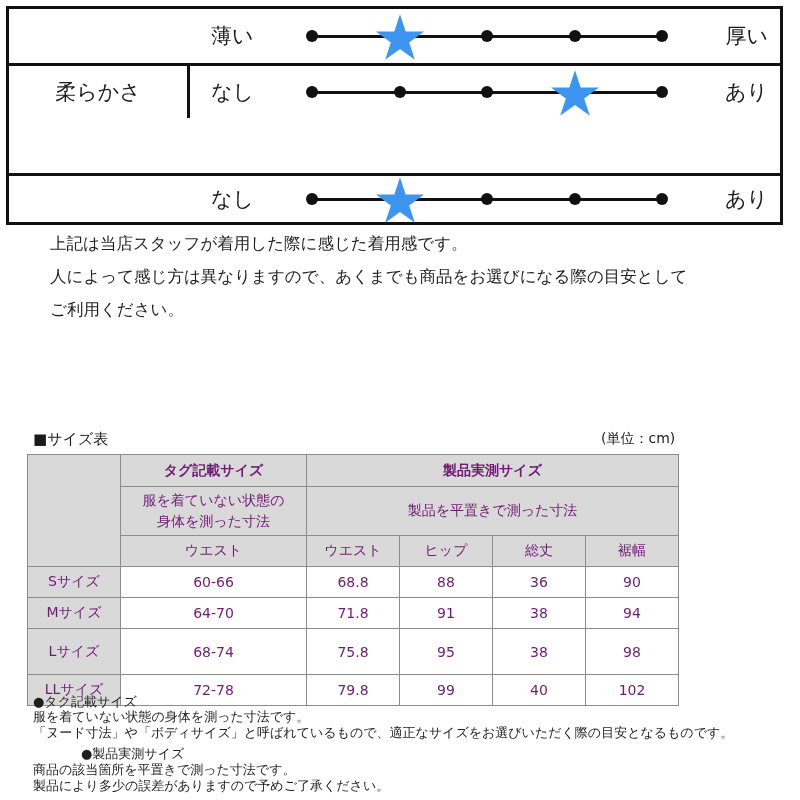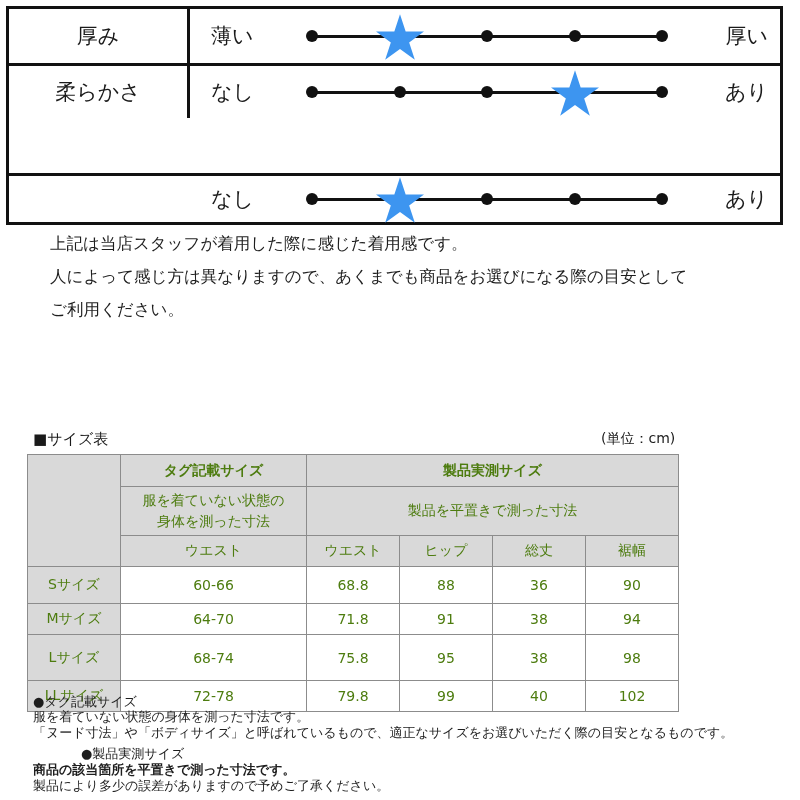--- a/index.html
+++ b/index.html
@@ -26,35 +26,34 @@
   .star { position: absolute; top: 50%; width: 48px; height: 46px; margin: -22px 0 0 -24px; }
 
   
   .note { position: absolute; left: 50px; font-size: 16.5px; color: #1e1e1e; white-space: nowrap; }
 
   
   .size-title { position: absolute; left: 33px; top: 430px; font-size: 15px; }
   .unit { position: absolute; left: 601px; top: 430px; font-size: 14px; }
   table.size { position: absolute; left: 27px; top: 454px; border-collapse: collapse;
                font-size: 14px; table-layout: fixed; }
-  table.size td { border: 1px solid #8c8c8c; text-align: center; padding: 0; color: #4d7c0f; }
+  table.size td { border: 1px solid #8c8c8c; text-align: center; padding: 0; color: #701a75; }
   table.size td.hd { background: #d9d9d9; }
   table.size td.bold { font-weight: bold; }
   table.size td.sz { background: #d9d9d9; }
   table.size td.val { background: #ffffff; }
 
   
   .fn { position: absolute; left: 33px; font-size: 13px; color: #1e1e1e; white-space: nowrap; line-height: 15px; }
 </style>
 </head>
 <body>
 
 <div class="feel">
   <div class="feel-row" style="top:0;height:54px;">
-    <div class="feel-label">厚み</div>
     <div class="feel-low">薄い</div>
     <div class="scale">
         <div class="scale-line"></div>
         <div class="dot" style="left: 0%; background: rgb(17, 17, 17);"></div>
         <svg viewBox="0 0 100 95" class="star" style="left: 25%;">
           <polygon points="50,0 61.8,36.3 100,36.3 69.1,58.8 80.9,95 50,72.6 19.1,95 30.9,58.8 0,36.3 38.2,36.3" fill="#3d95f0"></polygon>
         </svg>
         <div class="dot" style="left: 50%; background: rgb(17, 17, 17);"></div>
         <div class="dot" style="left: 75%; background: rgb(17, 17, 17);"></div>
         <div class="dot" style="left: 100%; background: rgb(17, 17, 17);"></div>
@@ -121,21 +120,21 @@
     </td>
     <td class="hd" colspan="4">製品を平置きで測った寸法</td>
   </tr>
   <tr style="height:31px">
     <td class="hd">ウエスト</td>
     <td class="hd">ウエスト</td>
     <td class="hd">ヒップ</td>
     <td class="hd">総丈</td>
     <td class="hd">裾幅</td>
   </tr>
-  <tr style="height:37px">
+  <tr style="height:31px">
     <td class="sz">Sサイズ</td>
     <td class="val">60-66</td>
     <td class="val">68.8</td>
     <td class="val">88</td>
     <td class="val">36</td>
     <td class="val">90</td>
   </tr>
   <tr style="height:31px">
     <td class="sz">Mサイズ</td>
     <td class="val">64-70</td>
@@ -160,14 +159,14 @@
     <td class="val">40</td>
     <td class="val">102</td>
   </tr>
 </tbody>
   </table>
 
 <div class="fn" style="top:694px;">●タク記載サイズ</div>
 <div class="fn" style="top:709px;">服を着ていない状態の身体を測った寸法です。</div>
 <div class="fn" style="top:725px;">「ヌード寸法」や「ボディサイズ」と呼ばれているもので、適正なサイズをお選びいただく際の目安となるものです。</div>
 <div class="fn" style="top:746px;margin-left:48px;">●製品実測サイズ</div>
-<div class="fn" style="top:762px;font-weight:bold;">商品の該当箇所を平置きで測った寸法です。</div>
+<div class="fn" style="top:762px;">商品の該当箇所を平置きで測った寸法です。</div>
 <div class="fn" style="top:778px;">製品により多少の誤差がありますので予めご了承ください。</div>
 
 </body></html>

